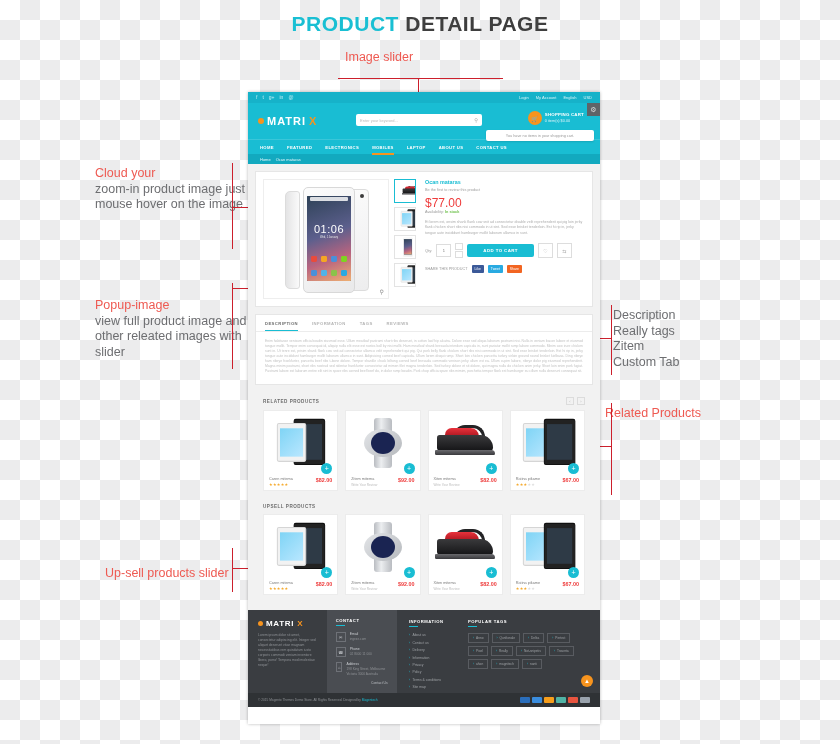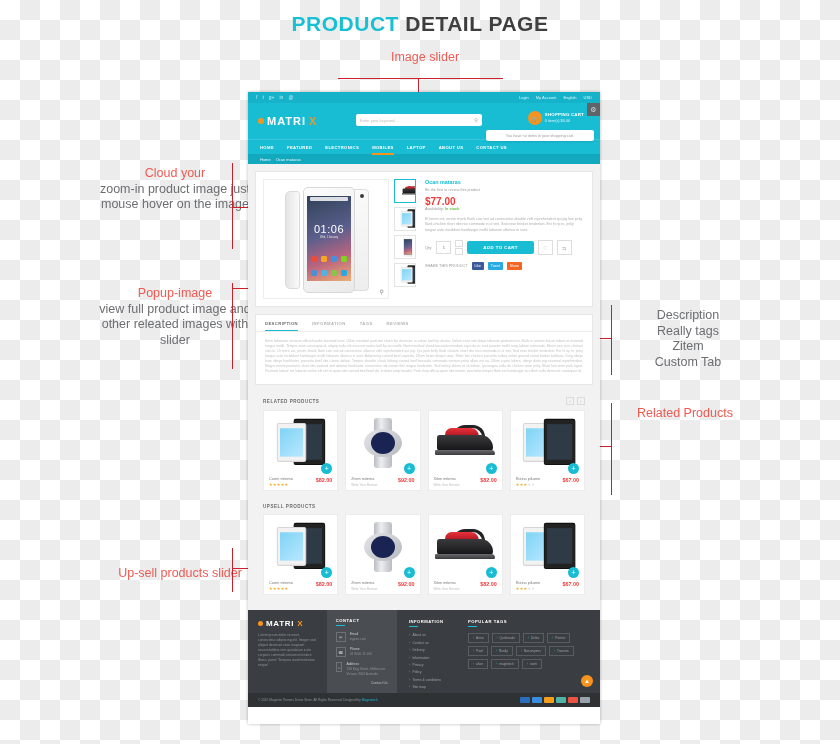--- a/index.html
+++ b/index.html
@@ -17,21 +17,21 @@
 
   
   #page-title{
     left:0;right:0;top:12px;text-align:center;
     font-size:21px;font-weight:bold;letter-spacing:.5px;
   }
   #page-title .t1{color:#19bfd3;}
   #page-title .t2{color:#3f3f3f;}
 
   
-  .anno{color:#6d6e71;font-size:12.5px;line-height:15.5px;text-align:center;}
+  .anno{color:#6d6e71;font-size:12.5px;line-height:15.5px;}
   .anno .hd{color:#ee5a52;}
   .anno.red{color:#ee5a52;}
   .ln{background:#cc1f2c;position:absolute;}
   .lnh{height:1px;}
   .lnv{width:1px;}
   .dot{position:absolute;width:7px;height:7px;border-radius:50%;background:#e8262d;}
 
   
   #mock{
     left:248px;top:92px;width:352px;height:632px;
@@ -80,21 +80,21 @@
     height:118px;border:1px solid #eee;background:#fff;position:relative;
     display:flex;align-items:center;justify-content:center;
   }
   .zoomicon{position:absolute;right:4px;bottom:3px;font-size:6px;color:#8d8d8d;}
   .thumbs{width:22px;margin-left:5px;display:flex;flex-direction:column;gap:4px;}
   .thumb{height:22px;border:1px solid #e3e3e3;background:#fff;display:flex;align-items:center;justify-content:center;overflow:hidden;}
   .thumb.sel{border:1px solid #19bdd3;}
   .info{flex:1;padding-left:9px;}
   .ptitle{font-size:5.4px;color:#19bdd3;font-weight:bold;margin-bottom:3px;}
   .preview{font-size:3.8px;color:#a0a0a0;margin-bottom:4px;}
-  .price{font-size:10px;color:#ee3b3b;font-weight:bold;}
+  .price{font-size:12px;color:#ee3b3b;font-weight:normal;}
   .avail{font-size:3.8px;color:#9a9a9a;margin-bottom:6px;}
   .avail b{color:#6cc04a;}
   .pdesc{font-size:3.6px;color:#adadad;line-height:5.4px;margin-bottom:7px;}
   .buyrow{display:flex;align-items:center;gap:4px;margin-bottom:7px;}
   .qtylbl{font-size:4px;color:#9a9a9a;}
   .qtybox{width:13px;height:11px;border:1px solid #ddd;font-size:4px;color:#777;display:flex;align-items:center;justify-content:center;}
   .spin{display:flex;flex-direction:column;gap:1px;}
   .spin i{width:6px;height:5px;border:1px solid #ddd;display:block;}
   .atc{height:13px;padding:0 16px;background:#19bdd3;color:#fff;font-size:4.4px;font-weight:bold;letter-spacing:.4px;display:flex;align-items:center;justify-content:center;border-radius:2px;}
   .mini{width:13px;height:13px;border:1px solid #ddd;display:flex;align-items:center;justify-content:center;font-size:5px;color:#b0b0b0;}
@@ -198,21 +198,21 @@
 <div class="dot" style="left:415px;top:183px;"></div>
 
 <div class="abs anno" style="left:95px;top:166px;width:160px;">
   <div class="hd">Cloud your</div>
   <div>zoom-in product image just mouse hover on the image</div>
 </div>
 <div class="ln lnv" style="left:232px;top:163px;height:86px;"></div>
 <div class="ln lnh" style="left:232px;top:207px;width:66px;"></div>
 <div class="dot" style="left:294px;top:204px;"></div>
 
-<div class="abs anno" style="left:95px;top:286px;width:160px;">
+<div class="abs anno" style="left:95px;top:298px;width:160px;">
   <div class="hd">Popup-image</div>
   <div>view full product image  and other releated images with slider</div>
 </div>
 <div class="ln lnv" style="left:232px;top:283px;height:86px;"></div>
 <div class="ln lnh" style="left:232px;top:288px;width:156px;"></div>
 <div class="dot" style="left:385px;top:285px;"></div>
 
 <div class="abs anno" style="left:613px;top:308px;width:150px;">
   <div>Description</div>
   <div>Really tags</div>

